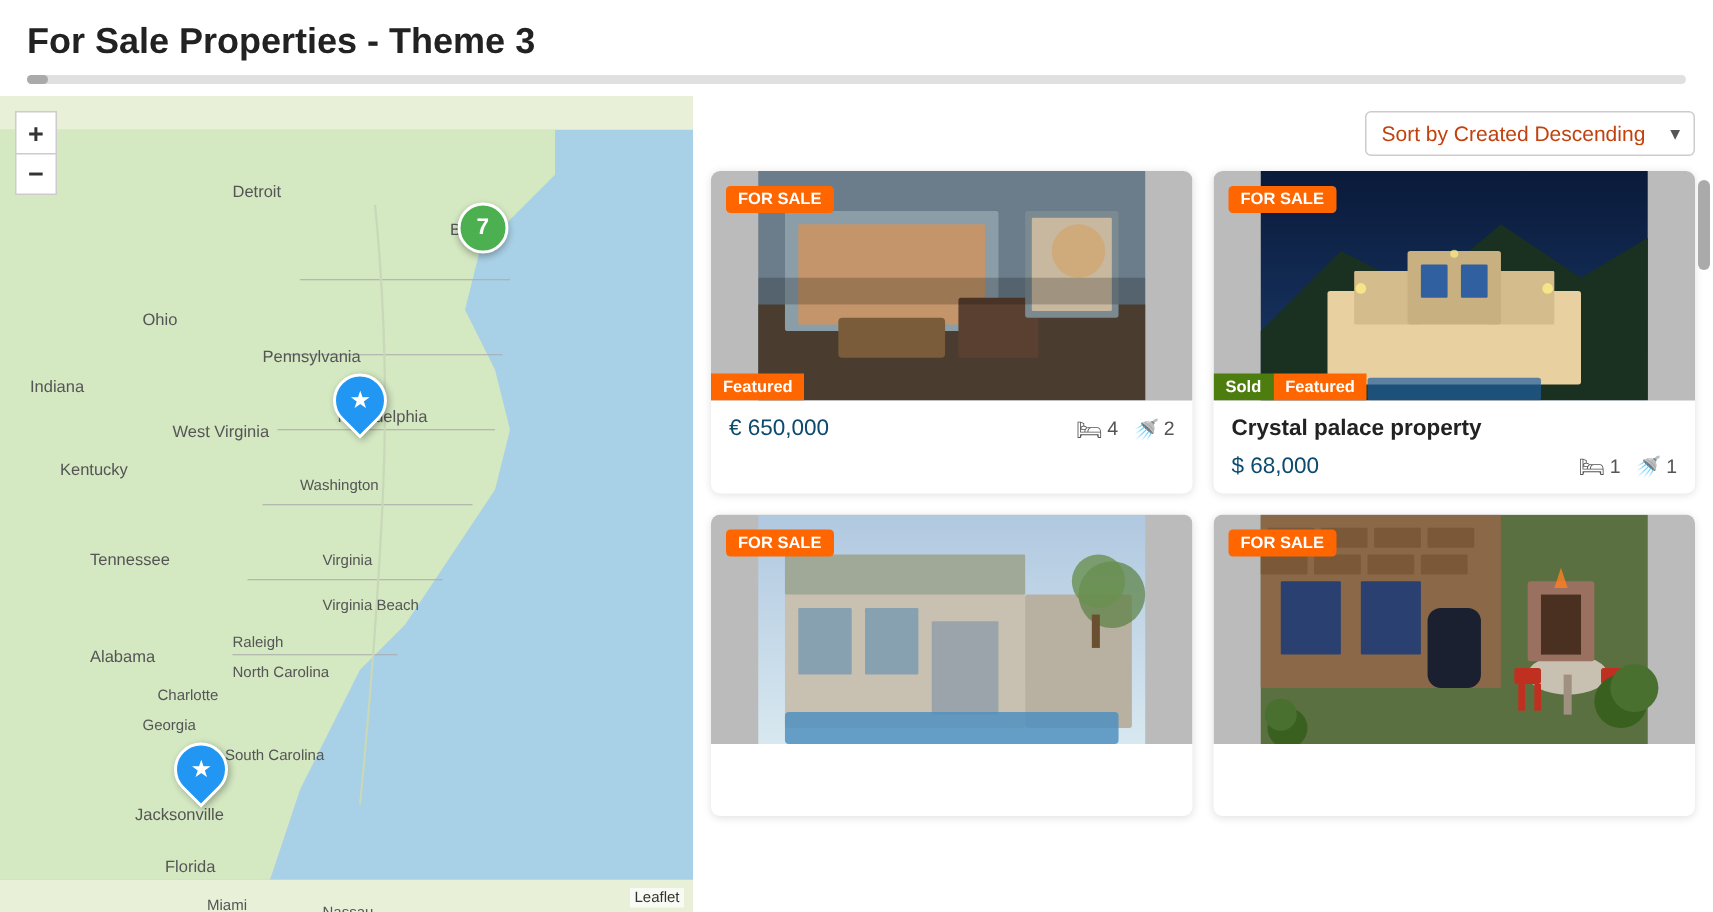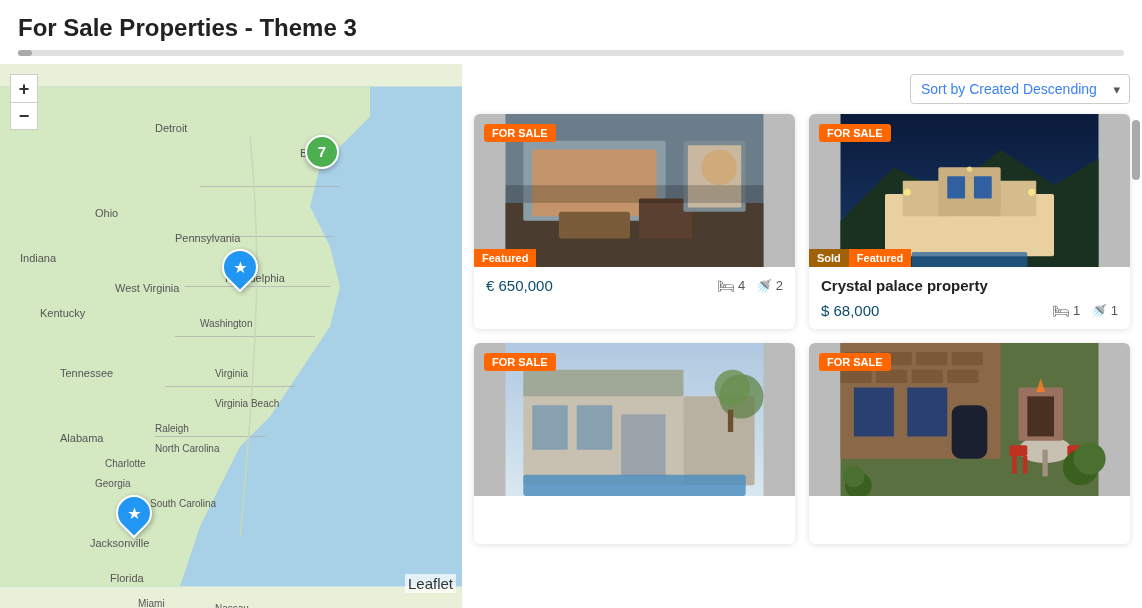--- a/index.html
+++ b/index.html
@@ -63,23 +63,23 @@
       font-weight: bold;
       cursor: pointer;
       color: #333;
       line-height: 1;
       user-select: none;
     }
     .map-btn:first-child { border-bottom: none; }
 
     .map-attribution {
       position: absolute;
-      bottom: 16px;
+      bottom: 4px;
       right: 6px;
-      font-size: 15px;
+      font-size: 10px;
       color: #333;
       background: rgba(255,255,255,0.7);
       padding: 1px 3px;
       z-index: 10;
     }
 
     
     .map-pin {
       position: absolute;
       z-index: 20;
@@ -131,21 +131,21 @@
       display: flex;
       justify-content: flex-end;
       padding: 10px 0 10px 0;
     }
 
     .sort-select {
       border: 1px solid #ccc;
       border-radius: 4px;
       padding: 6px 28px 6px 10px;
       font-size: 14px;
-      color: #3b82f6;
+      color: #c2410c;
       background: #fff;
       appearance: none;
       cursor: pointer;
       min-width: 220px;
     }
 
     .sort-wrapper {
       position: relative;
     }
 
@@ -197,21 +197,21 @@
 
     .badge-bottom-row {
       position: absolute;
       bottom: 0;
       left: 0;
       display: flex;
       gap: 0;
     }
 
     .badge-sold {
-      background: #a16207;
+      background: #4d7c0f;
       color: #fff;
       font-size: 11px;
       font-weight: bold;
       padding: 3px 8px;
       border-radius: 0;
       text-transform: capitalize;
     }
 
     .badge-featured {
       background: #ff6600;

